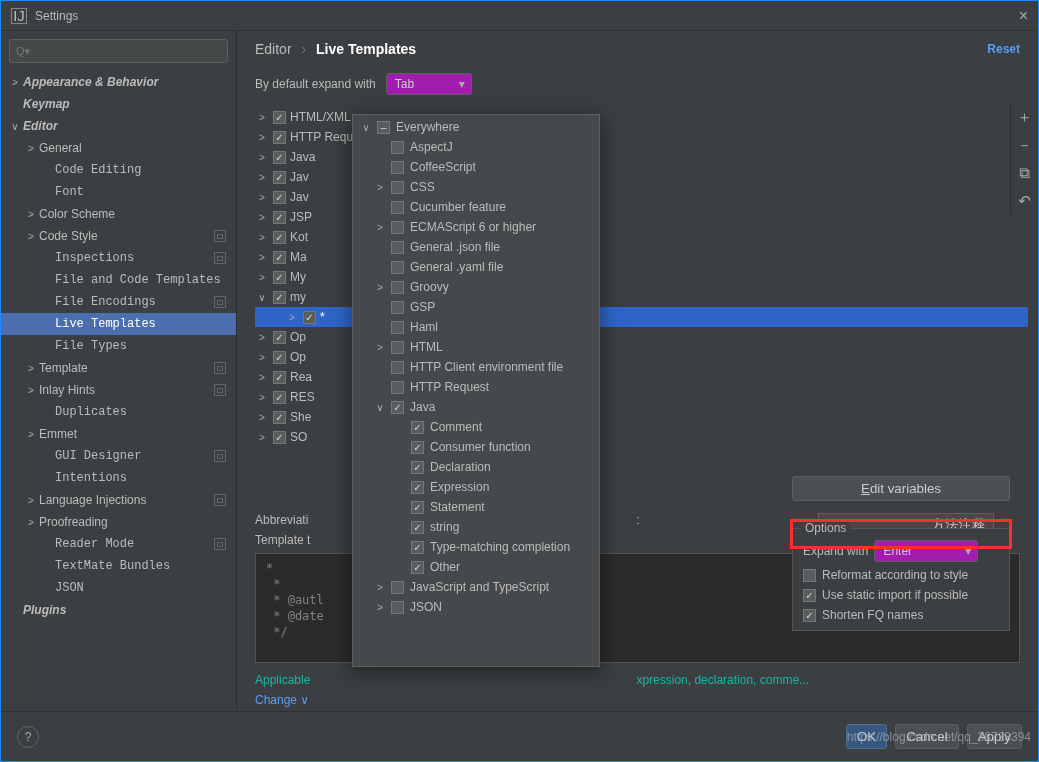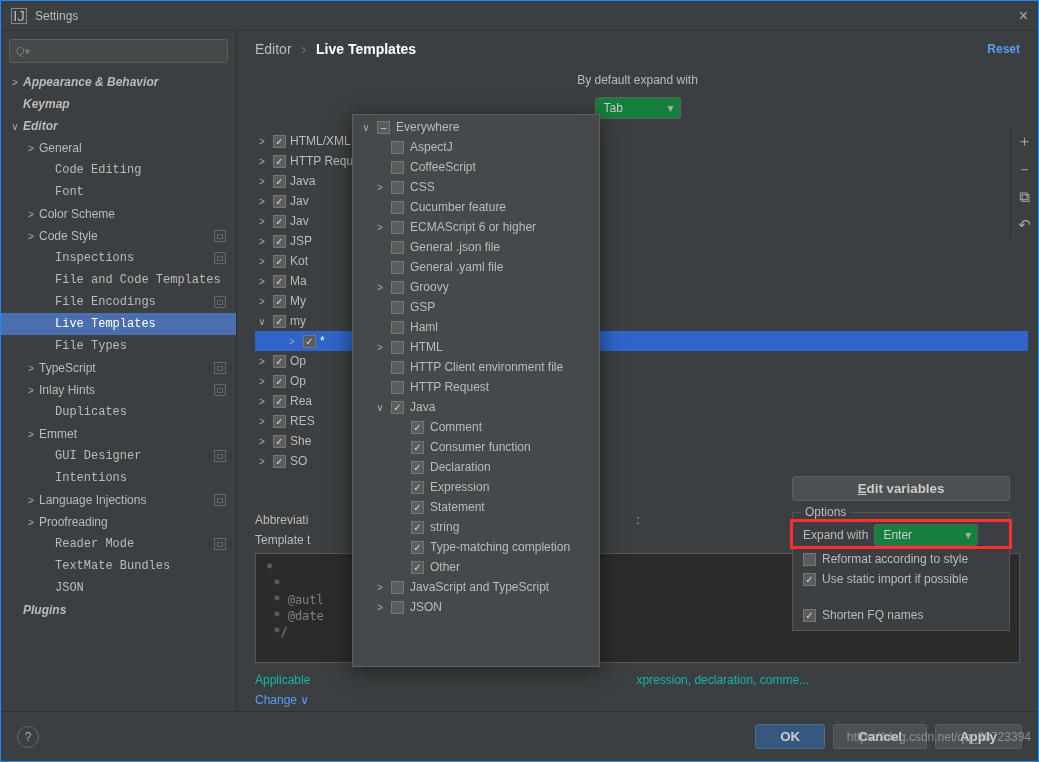--- a/index.html
+++ b/index.html
@@ -23,22 +23,22 @@
 .indent-1 { padding-left: 22px; }
 .indent-2 { padding-left: 38px; font-family: Liberation Mono, monospace; }
 
 .content { flex: 1; display: flex; flex-direction: column; position: relative; min-width: 0; }
 .header-row { display: flex; align-items: center; padding: 10px 18px; }
 .breadcrumb { font-size: 14px; }
 .breadcrumb .sep { color: #777; margin: 0 6px; }
 .bc-cur { font-weight: bold; color: #fff; }
 .reset { margin-left: auto; color: #589df6; font-weight: bold; cursor: pointer; }
 
-.expand-row { display: flex; align-items: center; padding: 6px 18px 8px 18px; gap: 10px; flex-direction: column; }
-.select { background: #15803d; border: 1px solid #5e6060; color: #ccc; padding: 3px 22px 3px 8px; border-radius: 3px; position: relative; cursor: pointer; min-width: 86px; }
+.expand-row { display: flex; align-items: center; padding: 6px 18px 8px 18px; gap: 10px; }
+.select { background: #a21caf; border: 1px solid #5e6060; color: #ccc; padding: 3px 22px 3px 8px; border-radius: 3px; position: relative; cursor: pointer; min-width: 86px; }
 .select::after { content: "▾"; position: absolute; right: 6px; color: #aaa; }
 
 .template-area { position: relative; flex: 1; display: flex; min-height: 0; }
 .template-tree { padding: 4px 10px 4px 18px; overflow: hidden; position: relative; width: 100%; }
 .tpl-item { display: flex; align-items: center; height: 20px; gap: 4px; }
 .tpl-item .arrow { width: 14px; }
 .chk { width: 13px; height: 13px; background: #5a5d5e; border: 1px solid #777; display: inline-flex; align-items: center; justify-content: center; font-size: 10px; color: #d8d8d8; flex-shrink: 0; }
 .chk.checked::after { content: "✓"; }
 .chk.minus::after { content: "–"; }
 .tpl-item.hl { background: #2f65ca; color: #fff; width: 100%; }
@@ -53,21 +53,21 @@
 .pop-item { display: flex; align-items: center; height: 20px; padding: 0 8px; gap: 6px; }
 .pop-item .arrow { width: 10px; }
 .pi-1 { padding-left: 22px; }
 .pi-2 { padding-left: 42px; }
 .hl-box { position: absolute; border: 3px solid #ff2d2d; pointer-events: none; }
 
 .lower { padding: 8px 18px 4px 18px; display: flex; flex-direction: column; gap: 6px; position: relative; }
 .row { display: flex; align-items: center; gap: 8px; }
 .text-input { flex: 1; height: 24px; background: #45494a; border: 1px solid #5e6060; padding: 0 8px; color: #ccc; }
 .desc-field { position: absolute; left: 581px; top: 8px; width: 180px; text-align: right; }
-.btn { background: #4c5052; border: 1px solid #5e6060; color: #ccc; padding: 4px 24px; cursor: pointer; border-radius: 3px; font-weight: bold; }
+.btn { background: #4c5052; border: 1px solid #5e6060; color: #ccc; padding: 4px 10px; cursor: pointer; border-radius: 3px; }
 .btn.primary { background: #365880; border-color: #4c708c; }
 .template-body { background: #2b2b2b; border: 1px solid #555; height: 110px; padding: 6px 10px; font-family: monospace; font-size: 12px; color: #808080; line-height: 16px; white-space: pre; overflow: hidden; }
 .link { color: #589df6; cursor: pointer; }
 .applicable { color: #14b8a6; }
 
 .options-box { position: absolute; right: 28px; bottom: 80px; width: 218px; border: 1px solid #555; background: #3c3f41; padding-top: 8px; }
 .options-box .legend { position: absolute; top: -8px; left: 8px; background: #3c3f41; padding: 0 4px; color: #bbb; }
 .opt-row { display: flex; align-items: center; gap: 6px; padding: 3px 10px; }
 .opt-row .select { width: 104px; min-width: 0; }
 .edit-vars { position: absolute; right: 28px; bottom: 210px; width: 218px; text-align: center; }
@@ -143,21 +143,21 @@
           <div class="tree-item indent-2 selected">
             <span class="arrow"></span>
             <span class="">Live Templates</span>
           </div>
           <div class="tree-item indent-2">
             <span class="arrow"></span>
             <span class="">File Types</span>
           </div>
           <div class="tree-item indent-1">
             <span class="arrow">&gt;</span>
-            <span class="">TypeScript</span>
+            <span class="">Template</span>
             <span class="mod">□</span>
           </div>
           <div class="tree-item indent-1">
             <span class="arrow">&gt;</span>
             <span class="">Inlay Hints</span>
             <span class="mod">□</span>
           </div>
           <div class="tree-item indent-2">
             <span class="arrow"></span>
             <span class="">Duplicates</span>
@@ -348,21 +348,21 @@
           <span class="select">Enter</span>
         </div>
         <div class="opt-row">
             <span class="chk"></span>
             <span>Reformat according to style</span>
           </div>
         <div class="opt-row">
             <span class="chk checked"></span>
             <span>Use static import if possible</span>
           </div>
-        <div class="opt-row" style="padding-bottom:8px;margin-top:16px;">
+        <div class="opt-row" style="padding-bottom:8px;">
             <span class="chk checked"></span>
             <span>Shorten FQ names</span>
           </div>
       </div>
       <div class="hl-box" style="right:26px; bottom:162px; width:222px; height:30px;"></div>
     </div>
   </div>
 
   <div class="footer">
     <span class="help">?</span>

